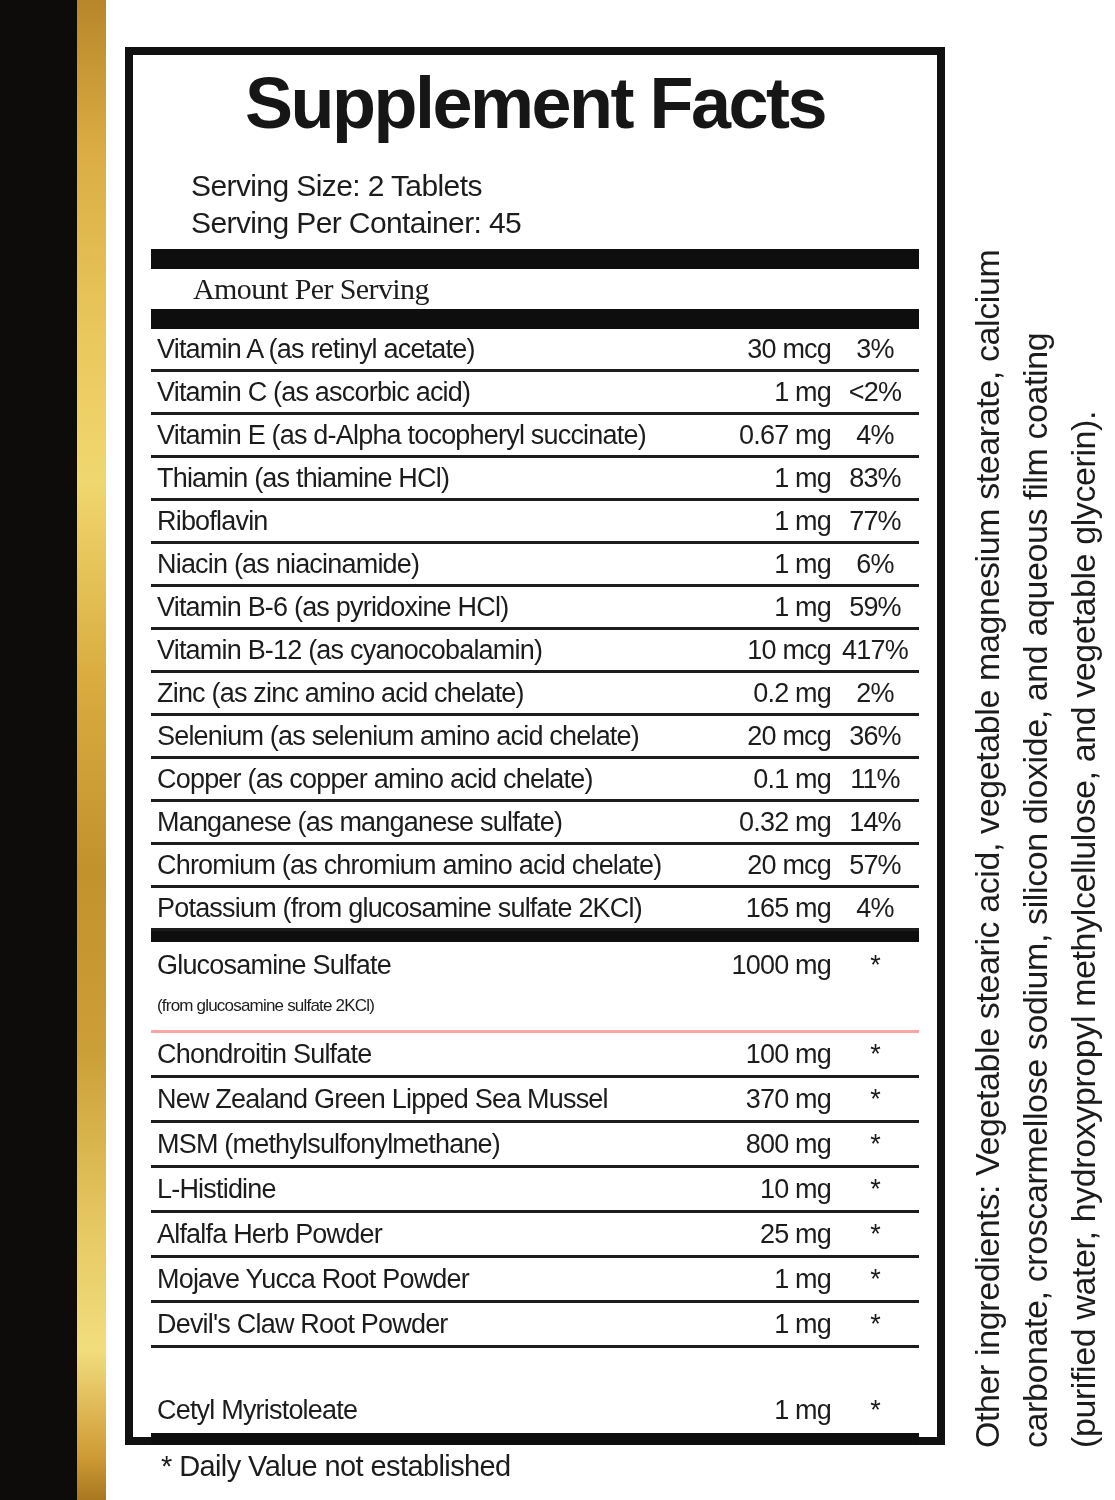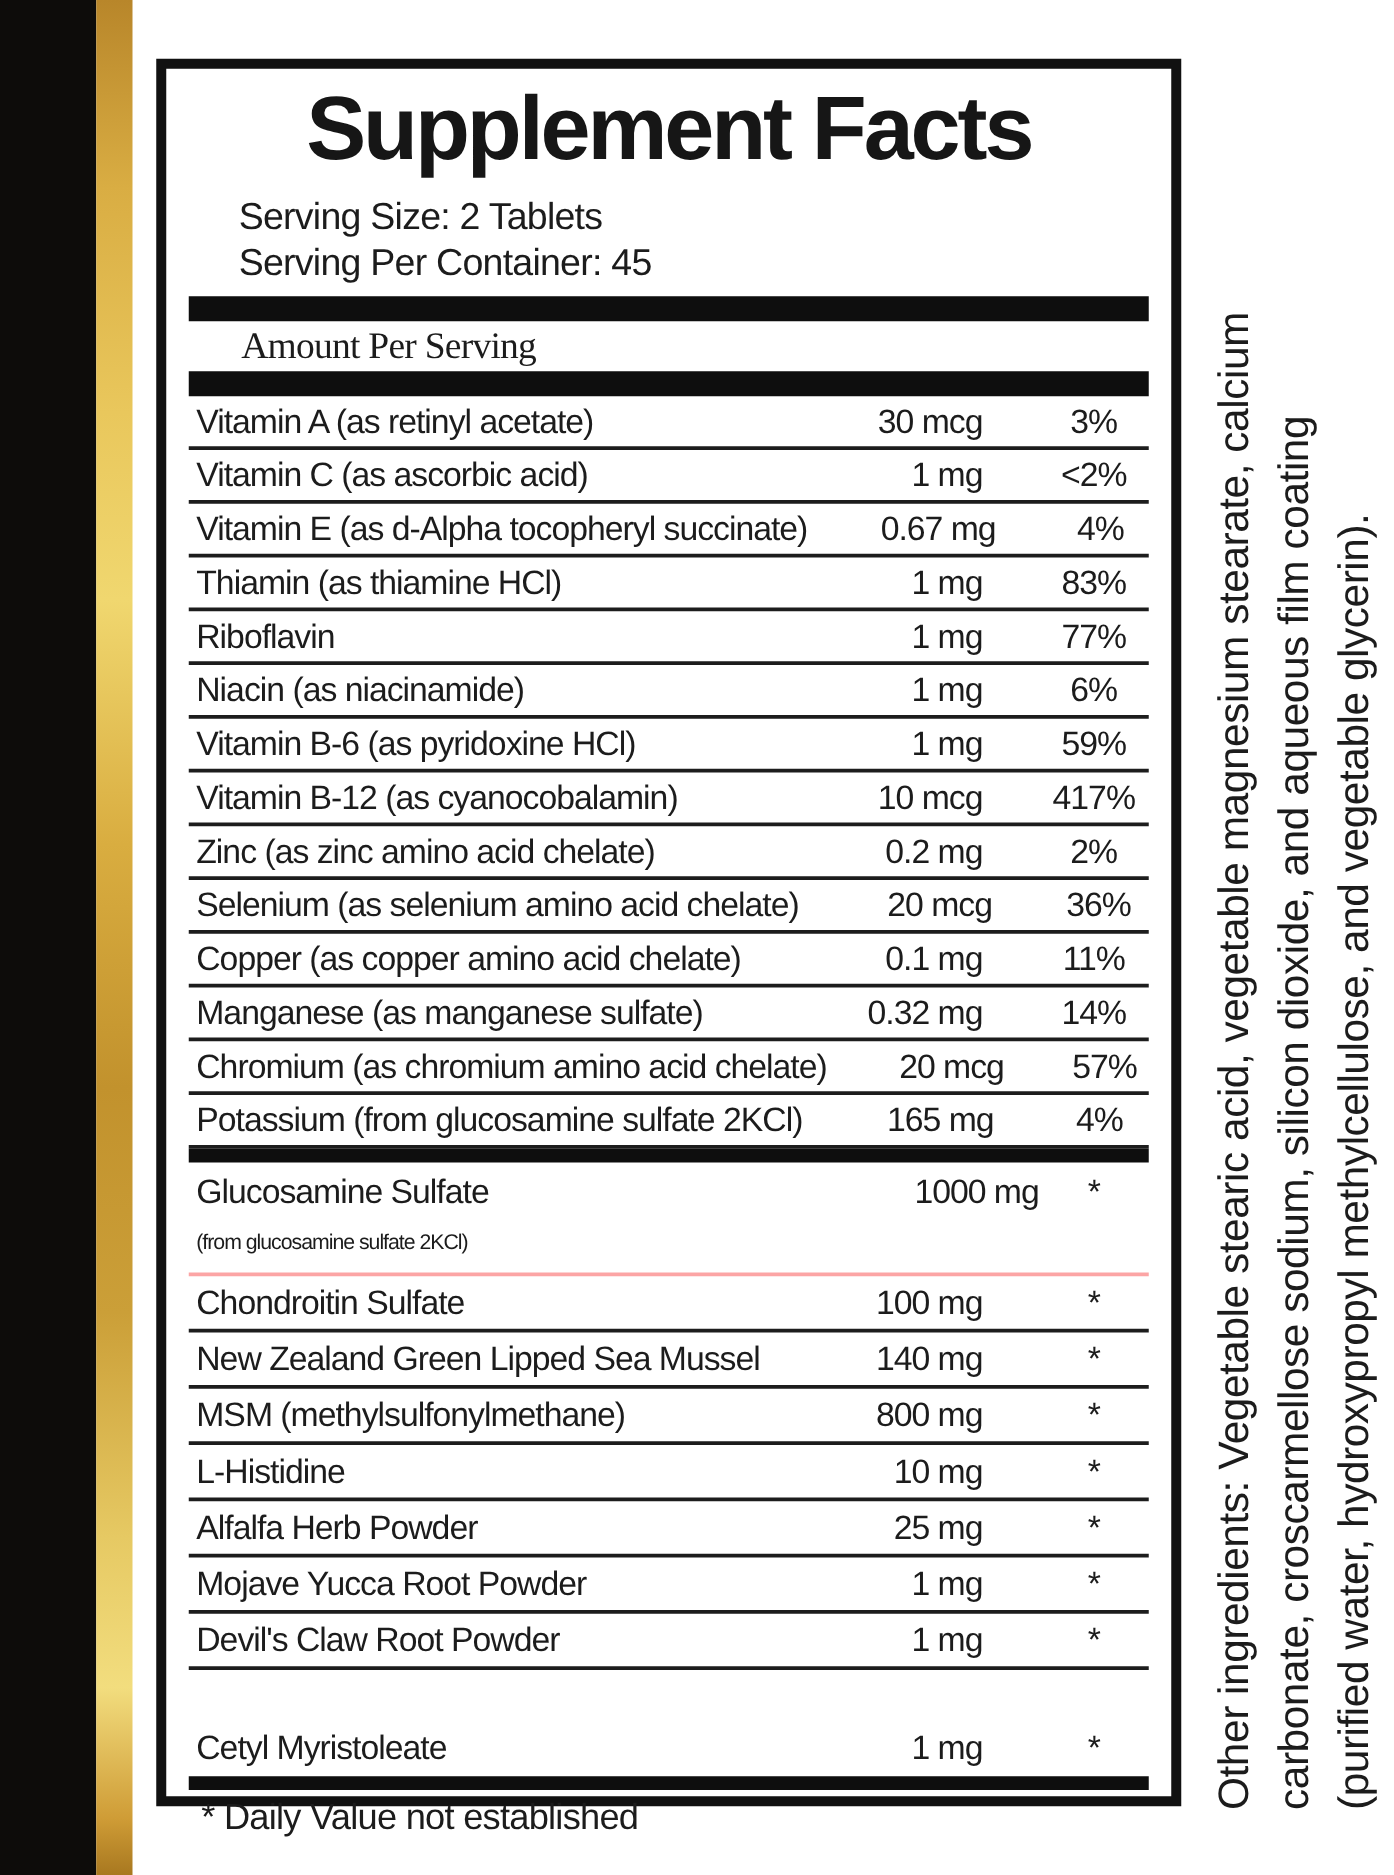--- a/index.html
+++ b/index.html
@@ -18,30 +18,30 @@
   }
   .panel {
     position:absolute; left:125px; top:47px; width:820px; height:1398px;
     border:8px solid #111111; background:#ffffff; padding:0 18px;
   }
   .title {
     margin-top:8px; line-height:80px; text-align:center;
     font-size:72px; font-weight:700; letter-spacing:-2.5px; color:#161616;
     white-space:nowrap;
   }
-  .serving-block { margin-top:12px; }
+  .serving-block { margin-top:24px; }
   .serving-line { font-size:30px; line-height:37px; padding-left:40px; letter-spacing:-0.6px; white-space:nowrap; }
   .bar-thick { height:20px; background:#0e0e0e; }
   .bar-thick.first { margin-top:8px; }
   .bar-mid { height:11px; background:#0e0e0e; }
   .amount-header { font-size:30px; line-height:40px; padding-left:42px; letter-spacing:-0.6px;font-family:Liberation Serif, serif; }
   .row {
     display:flex; align-items:center; height:43px;
     border-bottom:3px solid #1d1d1d;
-    font-size:27px; letter-spacing:-0.8px;gap:45px;
+    font-size:27px; letter-spacing:-0.8px;
   }
   .rows2 .row { height:45px; }
   .row.nosep { border-bottom:none;margin-top:40px; }
   .cell-name { flex:1; padding-left:6px; white-space:nowrap; overflow:visible; }
   .cell-amount { width:120px; text-align:right; white-space:nowrap; }
   .cell-dv { width:88px; text-align:center; white-space:nowrap; }
   .rowblock { border-bottom:3px solid #fca5a5; padding:2px 0 4px 0; }
   .rowblock .rline { display:flex; align-items:center; height:42px; font-size:27px; letter-spacing:-0.8px; }
   .rowblock .rsub { font-size:17px; line-height:40px; padding-left:6px; letter-spacing:-0.8px; white-space:nowrap; }
   .footnote { font-size:29px; line-height:44px; padding-left:10px; letter-spacing:-0.6px; white-space:nowrap; }
@@ -153,21 +153,21 @@
         </div>
         <div class="rsub">(from glucosamine sulfate 2KCl)</div>
       </div>
       <div class="row">
         <div class="cell-name">Chondroitin Sulfate</div>
         <div class="cell-amount">100 mg</div>
         <div class="cell-dv">*</div>
       </div>
       <div class="row">
         <div class="cell-name">New Zealand Green Lipped Sea Mussel</div>
-        <div class="cell-amount">140 mg</div>
+        <div class="cell-amount">370 mg</div>
         <div class="cell-dv">*</div>
       </div>
       <div class="row">
         <div class="cell-name">MSM (methylsulfonylmethane)</div>
         <div class="cell-amount">800 mg</div>
         <div class="cell-dv">*</div>
       </div>
       <div class="row">
         <div class="cell-name">L-Histidine</div>
         <div class="cell-amount">10 mg</div>

